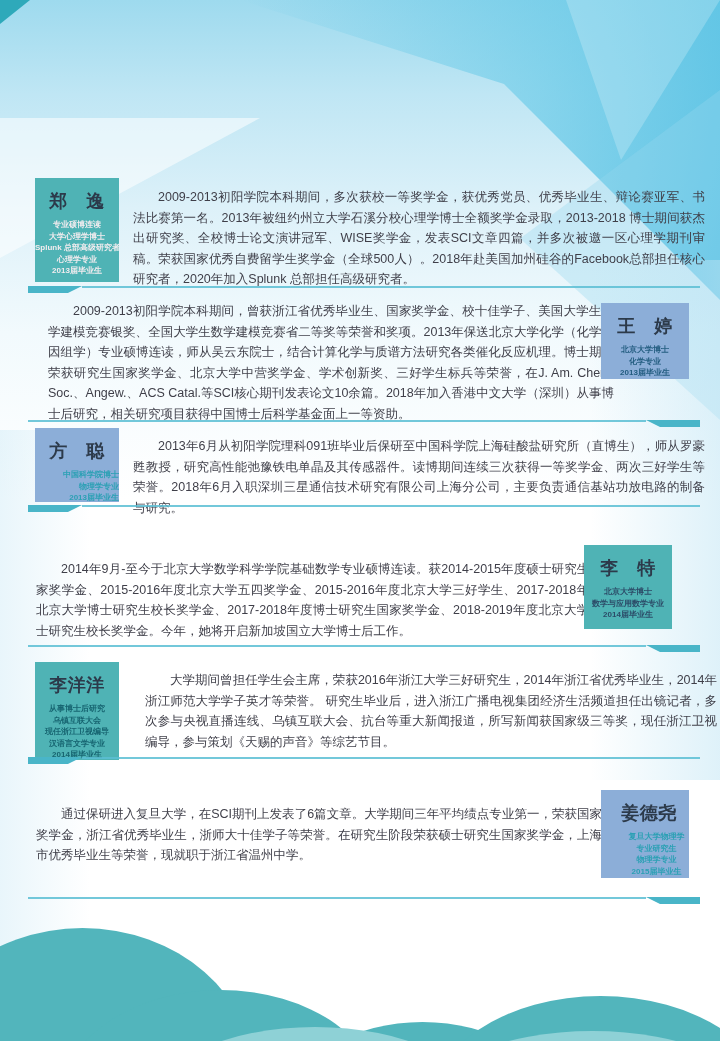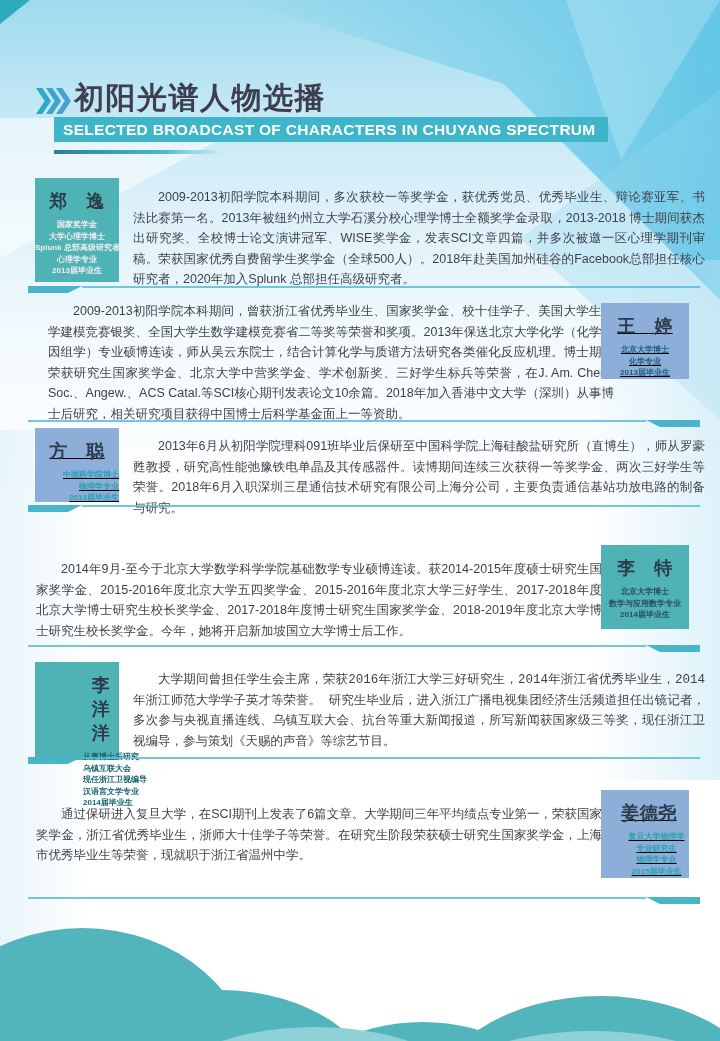--- a/index.html
+++ b/index.html
@@ -34,36 +34,36 @@
     color:#3e3e4f;letter-spacing:1.5px;}
   .banner{position:absolute;left:54px;top:117px;background:#3eb5c9;color:#ffffff;
     font-size:15.5px;font-weight:bold;letter-spacing:.3px;line-height:25px;
     padding:0 12px 0 9px;white-space:nowrap;}
   .underline{position:absolute;left:54px;top:150px;width:168px;height:4px;
     background:linear-gradient(to right,#2e7d9b,#49b8cf 65%,rgba(73,184,207,0));}
   
   .sec{position:absolute;left:0;width:720px;z-index:2;}
   .badge{position:absolute;text-align:center;padding-top:11px;box-sizing:border-box;}
   .badge--teal{background:#4fb3b5;}
-  .badge--blue{background:#8caed8;text-decoration:underline;}
+  .badge--blue{background:#8caed8;}
   .badge-name{font-size:18px;font-weight:bold;color:#2c3a4a;margin-bottom:6px;letter-spacing:.5px;}
   .badge-details div{font-size:8px;line-height:11.5px;font-weight:bold;white-space:nowrap;}
   #p1 .badge-details{color:#f2ecef;}
   #p2 .badge-details{color:#235d80;}
   #p3 .badge-details{color:#2ba0b4;text-align:right;}
   #p4 .badge-details{color:#2c4c68;}
   #p5 .badge-details{color:#176571;}
   #p6 .badge-details{color:#2ba0b4;margin-left:15px;}
   .bio{position:absolute;margin:8px;font-size:12.5px;line-height:20.5px;color:#3f3f49;
     text-align:justify;text-indent:2em;}
   #p1{top:176px;} #p1 .badge{left:35px;top:2px;width:84px;height:104px;} #p1 .bio{left:125px;top:3px;width:572px;}
   #p2{top:293px;} #p2 .bio{left:40px;top:0;width:566px;} #p2 .badge{left:601px;top:10px;width:88px;height:76px;}
   #p3{top:426px;} #p3 .badge{left:35px;top:2px;width:84px;height:74px;} #p3 .bio{left:125px;top:2px;width:572px;}
-  #p4{top:545px;} #p4 .bio{left:28px;top:6px;width:566px;} #p4 .badge{left:601px;top:0;width:88px;height:84px;}
-  #p5{top:658px;} #p5 .badge{left:35px;top:4px;width:84px;height:98px;padding-left:48px;} #p5 .bio{left:125px;top:4px;width:572px;font-family:Liberation Mono, monospace;}
+  #p4{top:545px;} #p4 .bio{left:28px;top:6px;width:566px;} #p4 .badge{left:584px;top:0;width:88px;height:84px;}
+  #p5{top:658px;} #p5 .badge{left:35px;top:4px;width:84px;height:98px;} #p5 .bio{left:137px;top:4px;width:572px;}
   #p6{top:788px;} #p6 .bio{left:28px;top:8px;width:566px;} #p6 .badge{left:601px;top:2px;width:88px;height:88px;padding-left:8px;}
   
   .divider{position:absolute;left:28px;width:672px;height:8px;display:flex;align-items:flex-start;z-index:2;}
   .divider.rev{flex-direction:row-reverse;}
   .divider .cap{width:54px;height:7px;background:#49b5c8;flex:0 0 auto;}
   .divider .cap--left{clip-path:polygon(0 0,100% 0,74% 100%,0 100%);}
   .divider .cap--right{clip-path:polygon(0 0,100% 0,100% 100%,26% 100%);}
   .divider .line{flex:1;height:2px;background:rgba(90,190,212,.85);}
   #d1{top:286px;} #d2{top:420px;} #d3{top:505px;} #d4{top:645px;} #d5{top:757px;} #d6{top:897px;}
   .wave{position:absolute;border-radius:50%;}
@@ -84,38 +84,26 @@
 <div class="page">
 
   <div class="bg-top-right"></div>
   <div class="facet1"></div>
   <div class="facet2"></div>
   <div class="facet3"></div>
   <div class="edge-right"></div>
   <div class="edge-left"></div>
   <div class="corner-tri"></div>
 
-  <div class="header">
-    <div class="chevrons">
-      <span class="chev c1"></span>
-      <span class="chev c2"></span>
-      <span class="chev c3"></span>
-    </div>
-    <h1 class="title">初阳光谱人物选播</h1>
-    <div class="banner">
-      <span>SELECTED BROADCAST OF CHARACTERS IN CHUYANG SPECTRUM</span>
-    </div>
-    <div class="underline"></div>
-  </div>
 
   <div class="sec" id="p1">
     <div class="badge badge--teal">
       <div class="badge-name">郑　逸</div>
       <div class="badge-details">
-        <div>国家奖学金</div>
+        <div>专业硕博连读</div>
         <div>大学心理学博士</div>
         <div>Splunk 总部高级研究者</div>
         <div>心理学专业</div>
         <div>2013届毕业生</div>
       </div>
     </div>
     <p class="bio">2009-2013初阳学院本科期间，多次获校一等奖学金，获优秀党员、优秀毕业生、辩论赛亚军、书法比赛第一名。2013年被纽约州立大学石溪分校心理学博士全额奖学金录取，2013-2018 博士期间获杰出研究奖、全校博士论文演讲冠军、WISE奖学金，发表SCI文章四篇，并多次被邀一区心理学期刊审稿。荣获国家优秀自费留学生奖学金（全球500人）。2018年赴美国加州硅谷的Facebook总部担任核心研究者，2020年加入Splunk 总部担任高级研究者。</p>
   </div>
   <div class="divider" id="d1">
     <span class="cap cap--left"></span>

